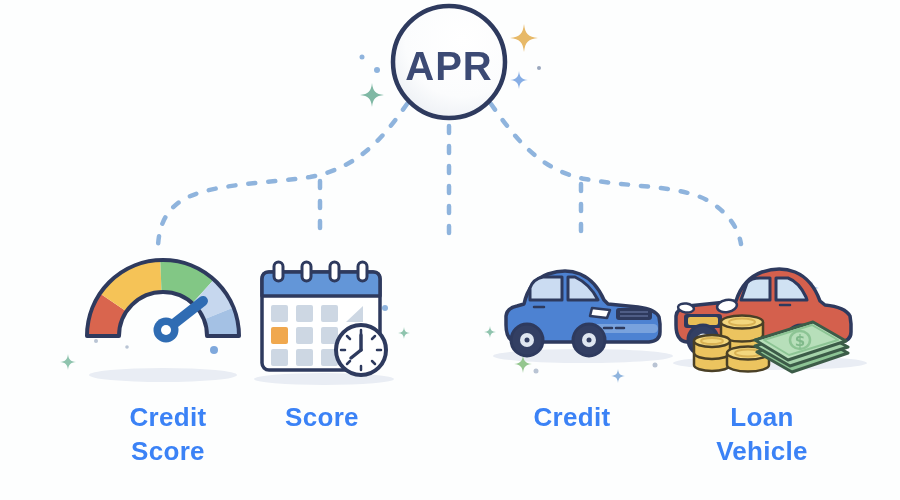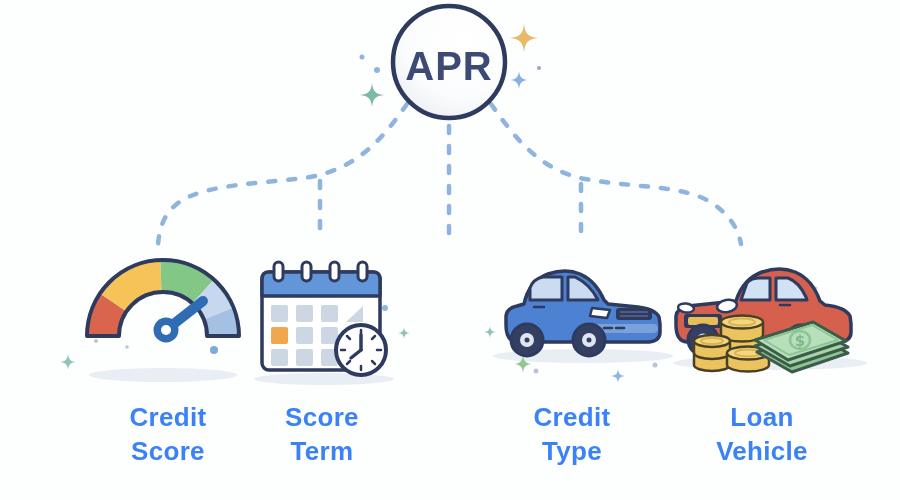--- a/index.html
+++ b/index.html
@@ -219,24 +219,22 @@
 </svg>
 
 <div class="apr-text">APR</div>
 
 <div class="factor-label fl-credit">
   <span>Credit</span>
   <span>Score</span>
 </div>
 <div class="factor-label fl-loan">
   <span>Score</span>
-  <span>Term</span>
 </div>
 <div class="factor-label fl-vehicle">
   <span>Credit</span>
-  <span>Type</span>
 </div>
 <div class="factor-label fl-down">
   <span>Loan</span>
   <span>Vehicle</span>
 </div>
 
 </div>
 
 </body></html>

